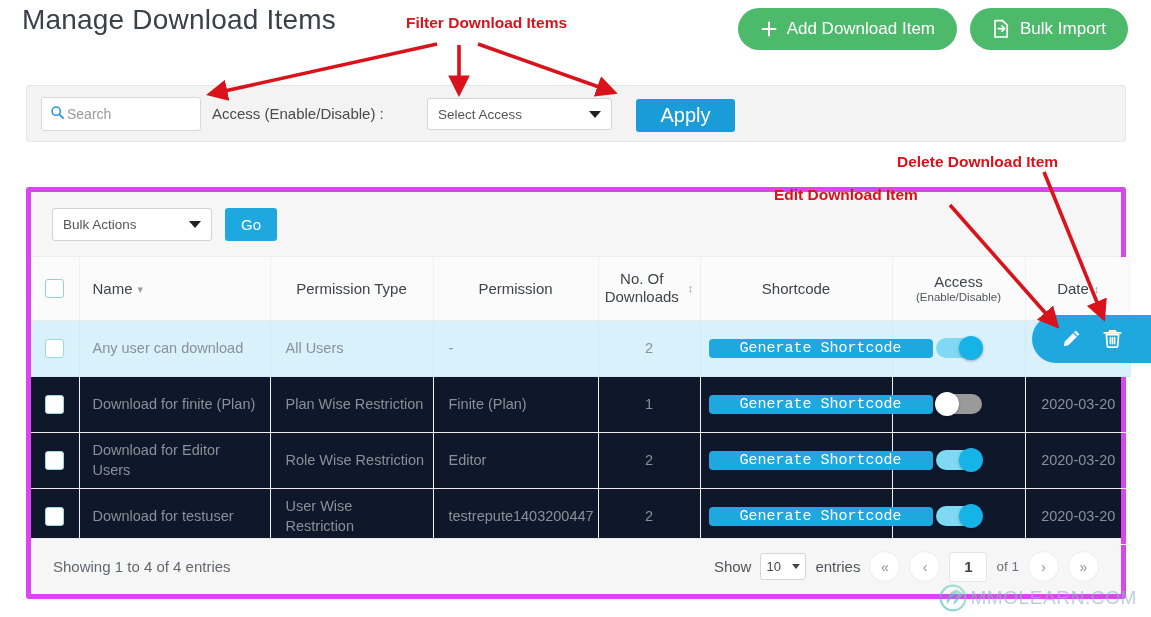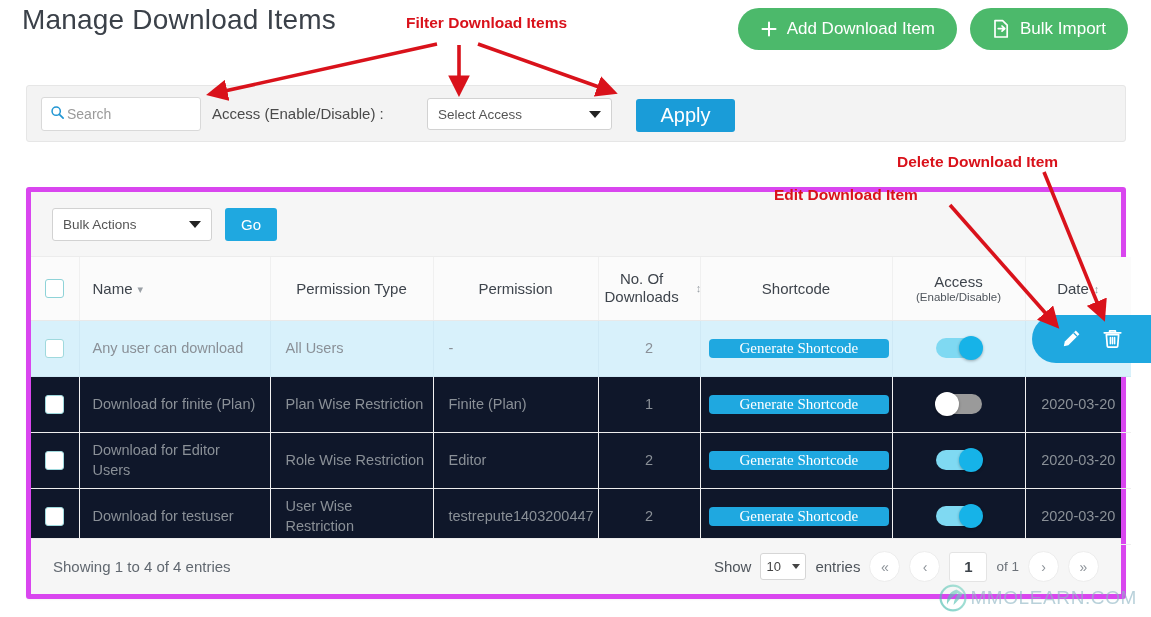--- a/index.html
+++ b/index.html
@@ -109,21 +109,21 @@
   th.col-perm  { width: 165px; }
   th.col-nod   { width: 102px; }
   th.col-sc    { width: 192px; }
   th.col-acc   { width: 133px; }
   th.col-date  { width: 106px; }
   .sortico {
     display: inline-block; margin-left: 5px; font-size: 11px;
     color: #9aa0a6; line-height: 1; vertical-align: middle;
   }
   .acc-sub { display: block; font-size: 11.5px; color: #4e545b; margin-top: 1px; }
-  .nod-inner { display: inline-flex; align-items: center; gap: 12px; }
+  .nod-inner { display: inline-flex; align-items: center; gap: 4px; }
   .nod-txt { line-height: 1.25; }
 
   tbody td {
     border-bottom: 1px solid #eeeeee; border-right: 1px solid #f2f2f2;
     font-size: 14.5px; color: #8a9097; height: 56px;
     text-align: center; padding: 5px 8px; vertical-align: middle;
   }
   tbody td:last-child { border-right: none; }
   tbody td.c-name { text-align: left; padding-left: 13px; line-height: 1.38; }
   tbody td.c-ptype { text-align: left; padding-left: 15px; line-height: 1.38; }
@@ -134,21 +134,21 @@
   .cb {
     width: 19px; height: 19px; border: 1px solid #9fd9dd;
     border-radius: 3px; background: #fff; display: inline-block;
     cursor: pointer; vertical-align: middle;
   }
   .cb-head { border-color: #8ed3d8; }
 
   .btn-sc {
     background: #1fa8e0; color: #fff; border: none; border-radius: 4px;
     height: 19px; padding: 0 31px; font-size: 15px; cursor: pointer;
-    font-family: Liberation Serif, serif; white-space: nowrap;
+    font-family: Liberation Mono, monospace; white-space: nowrap;
   }
 
   .toggle { width: 46px; height: 20px; border-radius: 11px; position: relative;
             display: inline-block; cursor: pointer; vertical-align: middle; }
   .toggle.on  { background: #7fd9f2; }
   .toggle.off { background: #9a9a9a; }
   .toggle .knob { position: absolute; top: -2px; width: 24px; height: 24px;
                   border-radius: 50%; box-shadow: 0 1px 3px rgba(0,0,0,0.3); }
   .toggle.on  .knob { right: -1px; background: #16b3e8; }
   .toggle.off .knob { left: -1px; background: #ffffff; }

